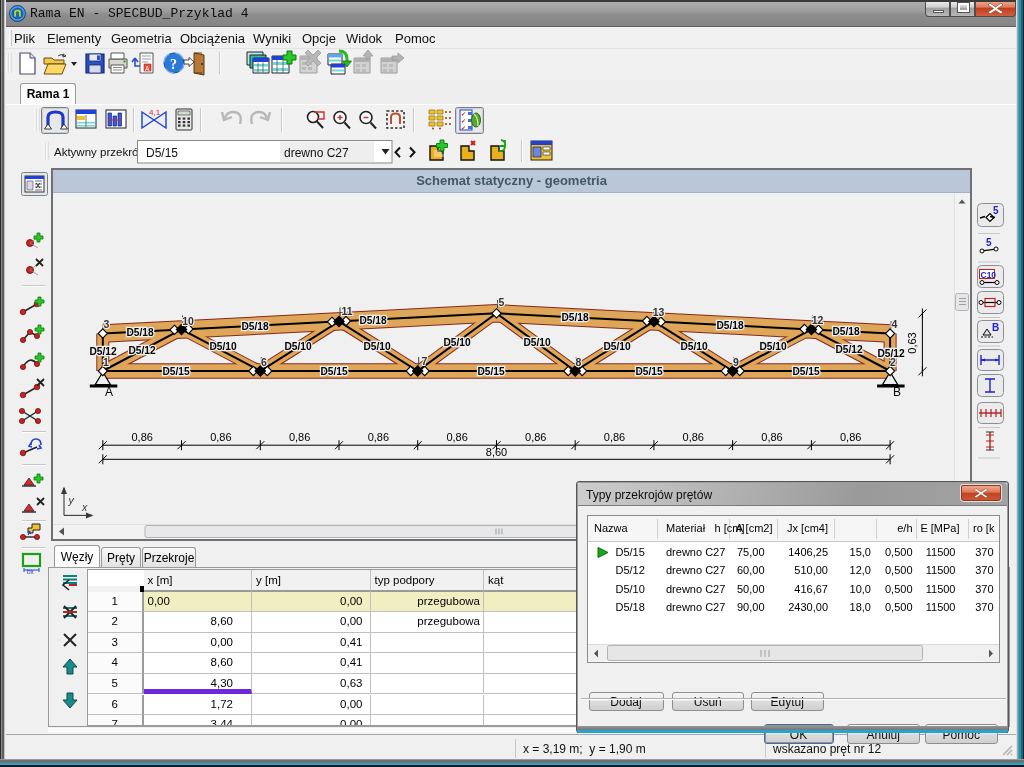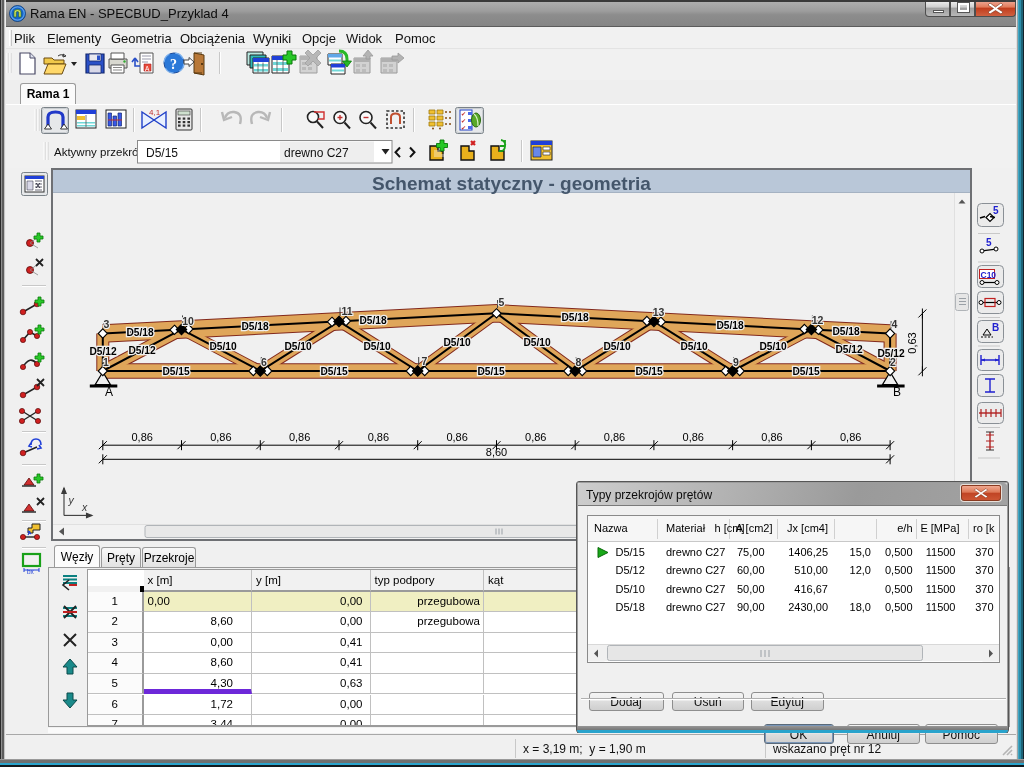--- a/index.html
+++ b/index.html
@@ -6,39 +6,39 @@
 html,body { width:1024px; height:767px; overflow:hidden; }
 body { font-family:"Liberation Sans", sans-serif; position:relative; background:#F0F0F0; }
 .abs { position:absolute; }
 
 #frame-top { left:0; top:0; width:1024px; height:2px; background:#3a3a3a; }
 #frame-left { left:0; top:0; width:6px; height:767px; background:linear-gradient(90deg,#2a2a2a 0 1px,#8f8f8f 1px 2px,#5e5e5e 2px 4px,#c5c5c5 4px 5px,#ededed 5px 6px); }
 #frame-right { right:0; top:0; width:8px; height:767px; background:linear-gradient(90deg,#e0e0e0 0 1px,#9aa4a6 1px 2px,#43a7c4 2px 3px,#2c8eaa 3px 5px,#1d6478 5px 7px,#15232a 7px 8px); }
 #frame-bottom { left:0; bottom:0; width:1024px; height:8px; background:linear-gradient(#9a9a9a 0 1px,#6f6f6f 1px 4px,#29a3cc 4px 6.5px,#11191d 6.5px 8px); }
 
 #titlebar { left:1px; top:1px; width:1022px; height:26px; background:linear-gradient(#b0b0b0,#9d9d9d 40%,#8d8d8d 55%,#858585); border-bottom:1px solid #5c5c5c; }
-#title-text { left:30px; top:6px; font-size:13px; color:#0c0c0c; }
+#title-text { left:30px; top:6px; font-size:13px; color:#0c0c0c;font-family:Liberation Mono, monospace; }
 
 .capbtn { top:0px; height:17px; border:1px solid #4e4e4e; border-top:none; background:linear-gradient(#f4f4f4,#cfcfcf 45%,#9f9f9f 50%,#b8b8b8); }
 #btn-min { left:925px; width:25px; border-radius:0 0 0 4px; }
 #btn-max { left:950px; width:25px; }
 #btn-close { left:975px; width:41px; border-radius:0 0 4px 0; background:linear-gradient(#f0b0a0,#e17a5a 45%,#c13c1c 50%,#d06040); }
 
 #menubar { left:6px; top:27px; width:1011px; height:22px; background:#f1f1f1; border-bottom:1px solid #e3e3e3; }
 .menu-item { top:31px; font-size:13px; color:#111; }
 
 #toolbar1 { left:6px; top:50px; width:1011px; height:30px; background:#f1f1f1; }
 #tabstrip { left:6px; top:80px; width:1011px; height:24px; background:#eeeeee; }
 #tab-rama { left:14px; top:3px; width:56px; height:21px; background:#fafafa; border:1px solid #9a9a9a; border-bottom:none; border-radius:3px 3px 0 0; font-size:12px; font-weight:bold; text-align:center; padding-top:3px; }
 #panel2 { left:6px; top:104px; width:1011px; height:64px; background:#f1f1f1; border-top:1px solid #ffffff; }
 
 #mainarea { left:6px; top:168px; width:1011px; height:373px; background:#f0f0f0; }
 
 #canvas { left:51px; top:168px; width:921px; height:373px; border:2px solid #6e7074; background:#f0f0f0; }
-#canvas-header { left:53px; top:170px; width:917px; height:23px; background:#b9c7d8; border-bottom:1px solid #a5b2c2; font-weight:bold; font-size:19px; color:#44566b; text-align:center; padding-top:3px; }
+#canvas-header { left:53px; top:170px; width:917px; height:23px; background:#b9c7d8; border-bottom:1px solid #a5b2c2; font-weight:bold; font-size:13px; color:#44566b; text-align:center; padding-top:3px; }
 #vscroll { left:954px; top:193px; width:16px; height:330px; background:#f2f2f2; border-left:1px solid #e0e0e0; }
 #hscroll { left:53px; top:524px; width:901px; height:15px; background:#f2f2f2; border-top:1px solid #e0e0e0; }
 
 #bottompanel { left:48px; top:541px; width:969px; height:189px; background:#f0f0f0; }
 
 #statusbar { left:6px; top:734px; width:1011px; height:25px; background:#f0f0f0; border-top:1px solid #a8a8a8; font-size:12px; color:#111; }
 
 #dialog { left:576px; top:481px; width:433px; height:252px; background:#f0f0f0; border:1px solid #565656; border-radius:3px; box-shadow:0 0 0 1px #9c9c9c inset; z-index:50; }
 .btn { background:linear-gradient(#f4f4f4,#ebebeb 45%,#dddddd 50%,#cfcfcf); border:1px solid #8e8e8e; border-radius:3px; font-size:12px; color:#111; text-align:center;margin-top:20px; }
 </style>
@@ -774,20 +774,21 @@
       <div class="abs" style="left:0;top:48.3px;width:176.5px;text-align:right">60,00</div>
       <div class="abs" style="left:0;top:48.3px;width:240px;text-align:right">510,00</div>
       <div class="abs" style="left:0;top:48.3px;width:283px;text-align:right">12,0</div>
       <div class="abs" style="left:0;top:48.3px;width:324.5px;text-align:right">0,500</div>
       <div class="abs" style="left:0;top:48.3px;width:367.5px;text-align:right">11500</div>
       <div class="abs" style="left:0;top:48.3px;width:405.5px;text-align:right">370</div>
       <div class="abs" style="left:27.5px;top:66.6px">D5/10</div>
       <div class="abs" style="left:78px;top:66.6px">drewno C27</div>
       <div class="abs" style="left:0;top:66.6px;width:176.5px;text-align:right">50,00</div>
       <div class="abs" style="left:0;top:66.6px;width:240px;text-align:right">416,67</div>
+      <div class="abs" style="left:0;top:66.6px;width:283px;text-align:right">10,0</div>
       <div class="abs" style="left:0;top:66.6px;width:324.5px;text-align:right">0,500</div>
       <div class="abs" style="left:0;top:66.6px;width:367.5px;text-align:right">11500</div>
       <div class="abs" style="left:0;top:66.6px;width:405.5px;text-align:right">370</div>
       <div class="abs" style="left:27.5px;top:84.89999999999999px">D5/18</div>
       <div class="abs" style="left:78px;top:84.89999999999999px">drewno C27</div>
       <div class="abs" style="left:0;top:84.89999999999999px;width:176.5px;text-align:right">90,00</div>
       <div class="abs" style="left:0;top:84.89999999999999px;width:240px;text-align:right">2430,00</div>
       <div class="abs" style="left:0;top:84.89999999999999px;width:283px;text-align:right">18,0</div>
       <div class="abs" style="left:0;top:84.89999999999999px;width:324.5px;text-align:right">0,500</div>
       <div class="abs" style="left:0;top:84.89999999999999px;width:367.5px;text-align:right">11500</div>

